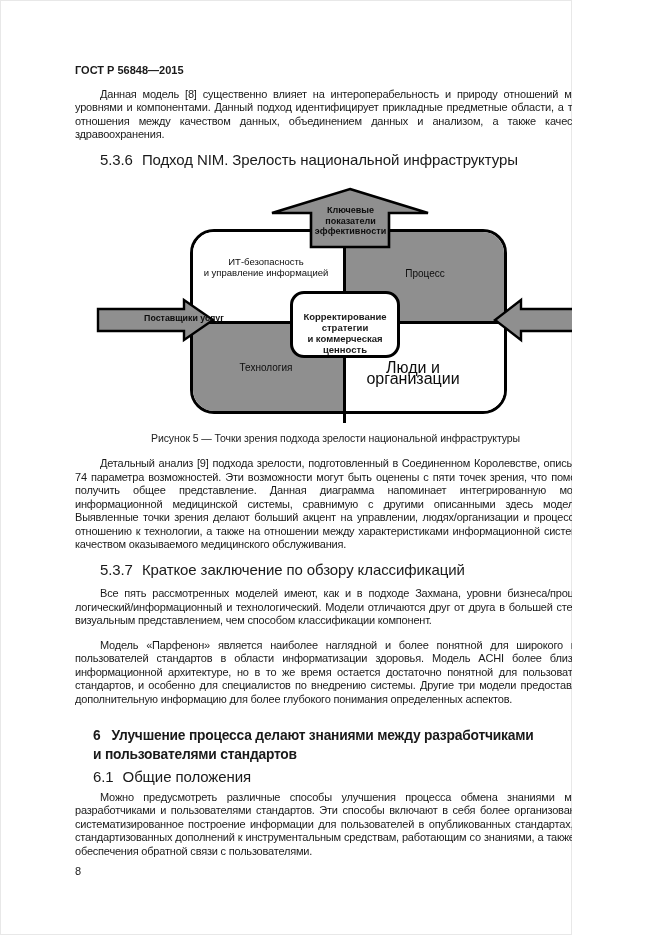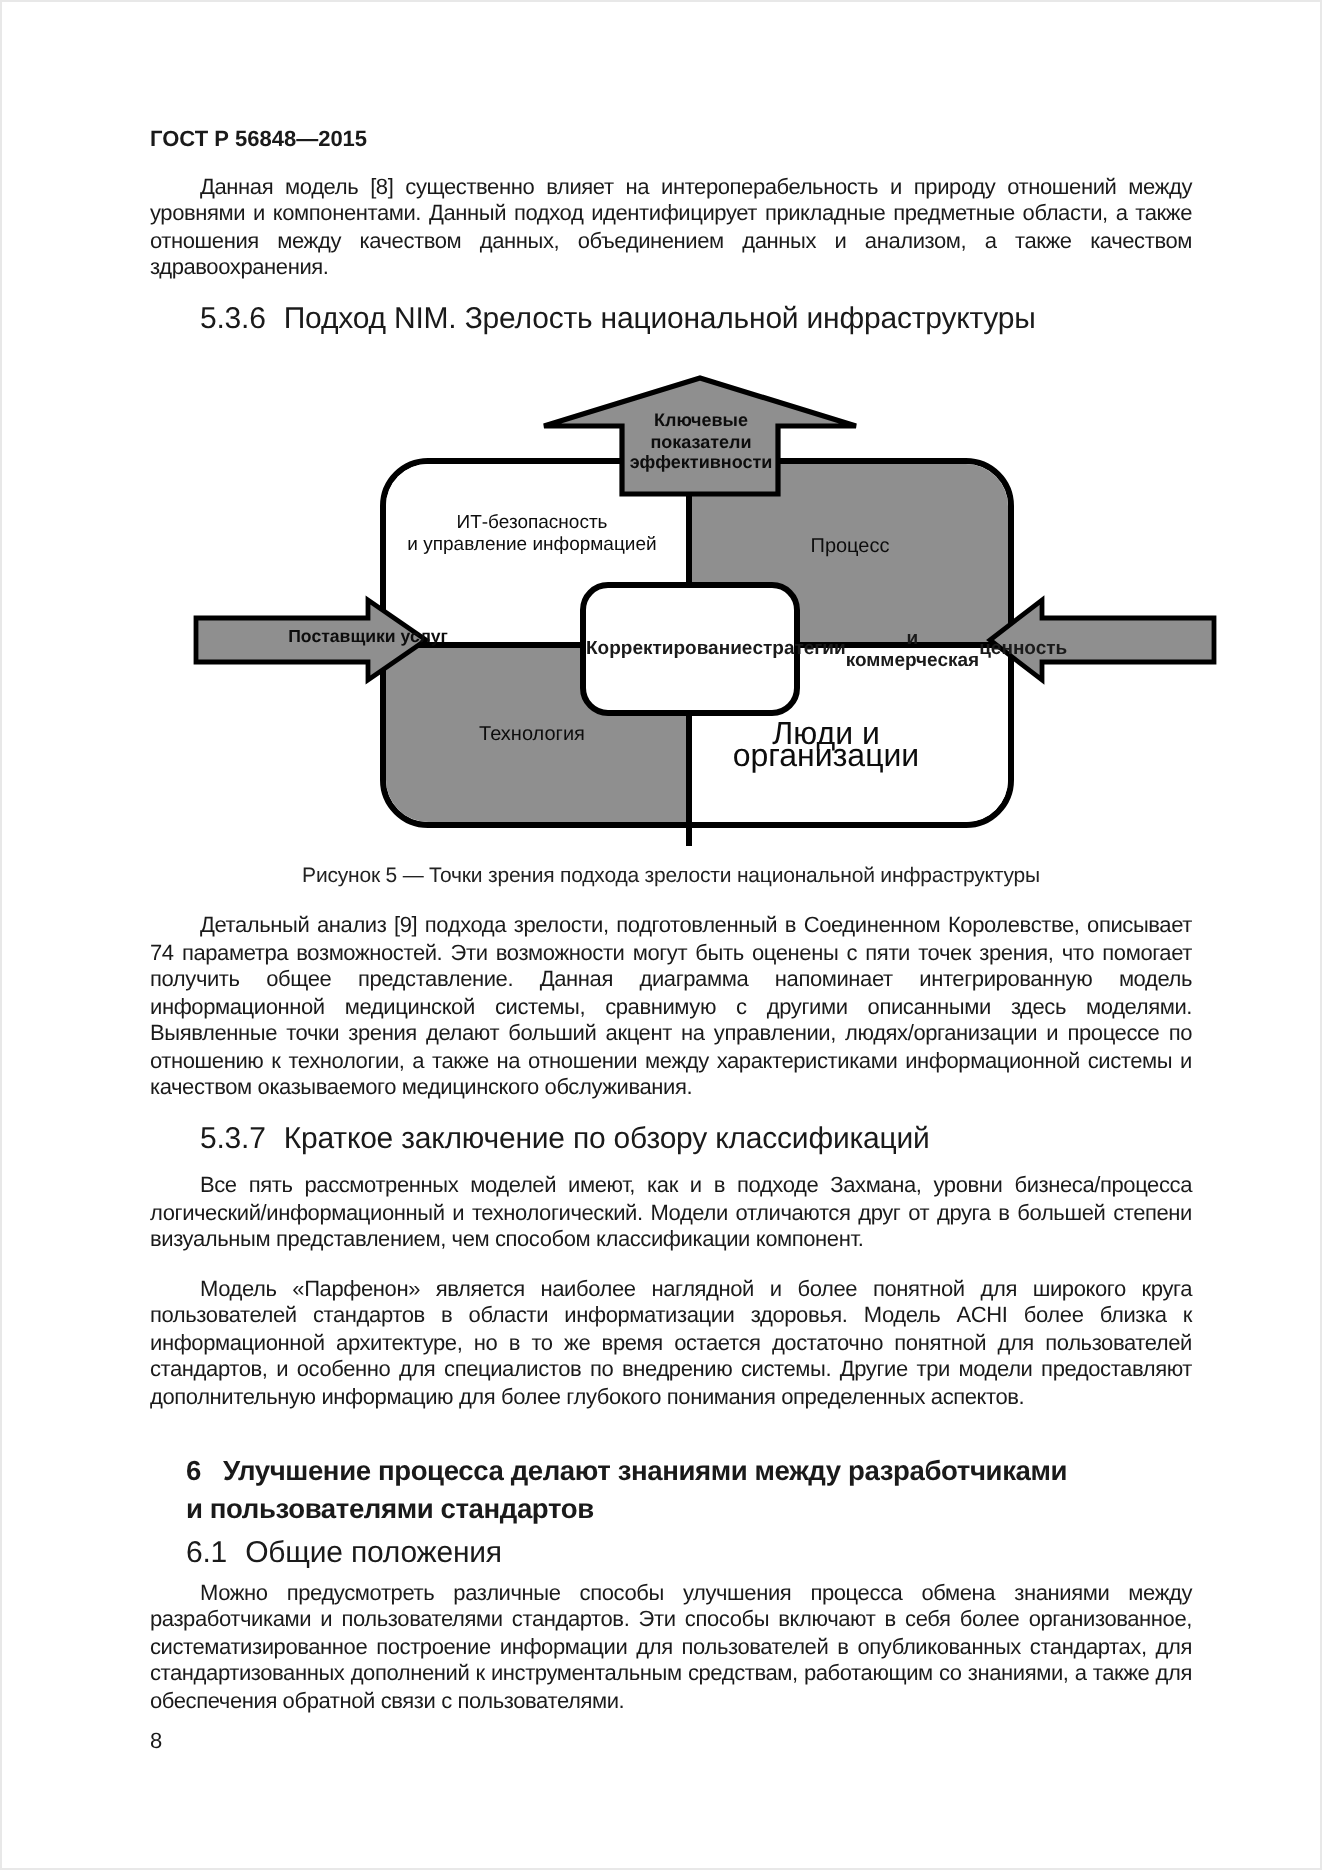--- a/index.html
+++ b/index.html
@@ -1,16 +1,16 @@
 <!DOCTYPE html>
 <html><head>
 <meta charset="utf-8">
 <style>
   html,body{margin:0;padding:0;background:#ffffff;}
-  .page{position:relative;width:661px;height:935px;background:#ffffff;
+  .page{position:relative;width:572px;height:935px;background:#ffffff;
         font-family:"Liberation Sans",sans-serif;color:#1a1a1a;overflow:hidden;
         box-shadow:inset 0 0 0 1px #e8e8e8;}
   .content{position:absolute;left:75px;top:64px;width:521px;}
   .doc-header{font-size:11px;font-weight:bold;line-height:13.5px;}
   .para{font-size:11px;line-height:13.5px;text-align:justify;text-indent:25px;
         letter-spacing:-0.2px;}
   .h3{font-size:15px;font-weight:normal;line-height:13.5px;padding-left:25px;letter-spacing:-0.1px;}
   .h3 .h-num{margin-right:9px;}
   .h1{font-size:13.8px;font-weight:bold;line-height:19px;padding-left:18px;letter-spacing:-0.2px;}
   .h1 .h-num{margin-right:11px;}
@@ -28,22 +28,22 @@
   .cell-br{left:153px;top:92px;right:0;bottom:0;background:#ffffff;}
   .divider-stub{position:absolute;left:268px;top:226px;width:3px;height:11px;background:#000;z-index:4;}
   .quad-label{position:absolute;z-index:2;font-weight:normal;text-align:center;
         font-size:9.5px;line-height:11px;color:#0d0d0d;}
   .quad-label .ln{display:block;}
   .lbl-tl{left:116px;top:70px;width:150px;}
   .lbl-tr{left:295px;top:82px;width:110px;font-size:10px;}
   .lbl-bl{left:141px;top:176px;width:100px;font-size:10px;}
   .lbl-br{left:278px;top:176px;width:120px;font-size:16px;}
   .center-box{position:absolute;left:215px;top:105px;width:110px;height:67px;background:#fff;
-        border:3px solid #000;border-radius:14px;z-index:5;display:flex;flex-direction:row;
-        justify-content:flex-start;align-items:center;font-size:9.5px;font-weight:bold;
+        border:3px solid #000;border-radius:14px;z-index:5;display:flex;flex-direction:column;
+        justify-content:flex-end;align-items:center;font-size:9.5px;font-weight:bold;
         line-height:11px;text-align:center;box-sizing:border-box;}
   .arrow-svg{position:absolute;z-index:3;overflow:visible;}
   .arrow-top{left:193px;top:1px;}
   .arrow-left{left:21px;top:111px;}
   .arrow-right{left:418px;top:111px;}
   .arrow-label{position:absolute;z-index:6;font-weight:bold;text-align:center;color:#0d0d0d;}
   .lbl-arrow-top{left:235px;top:19px;width:81px;font-size:9px;line-height:10.5px;}
   .lbl-arrow-top .ln{display:block;}
   .lbl-arrow-left{left:23px;top:117px;width:92px;height:30px;display:flex;align-items:center;
         justify-content:center;font-size:8.8px;margin-left:40px;}

